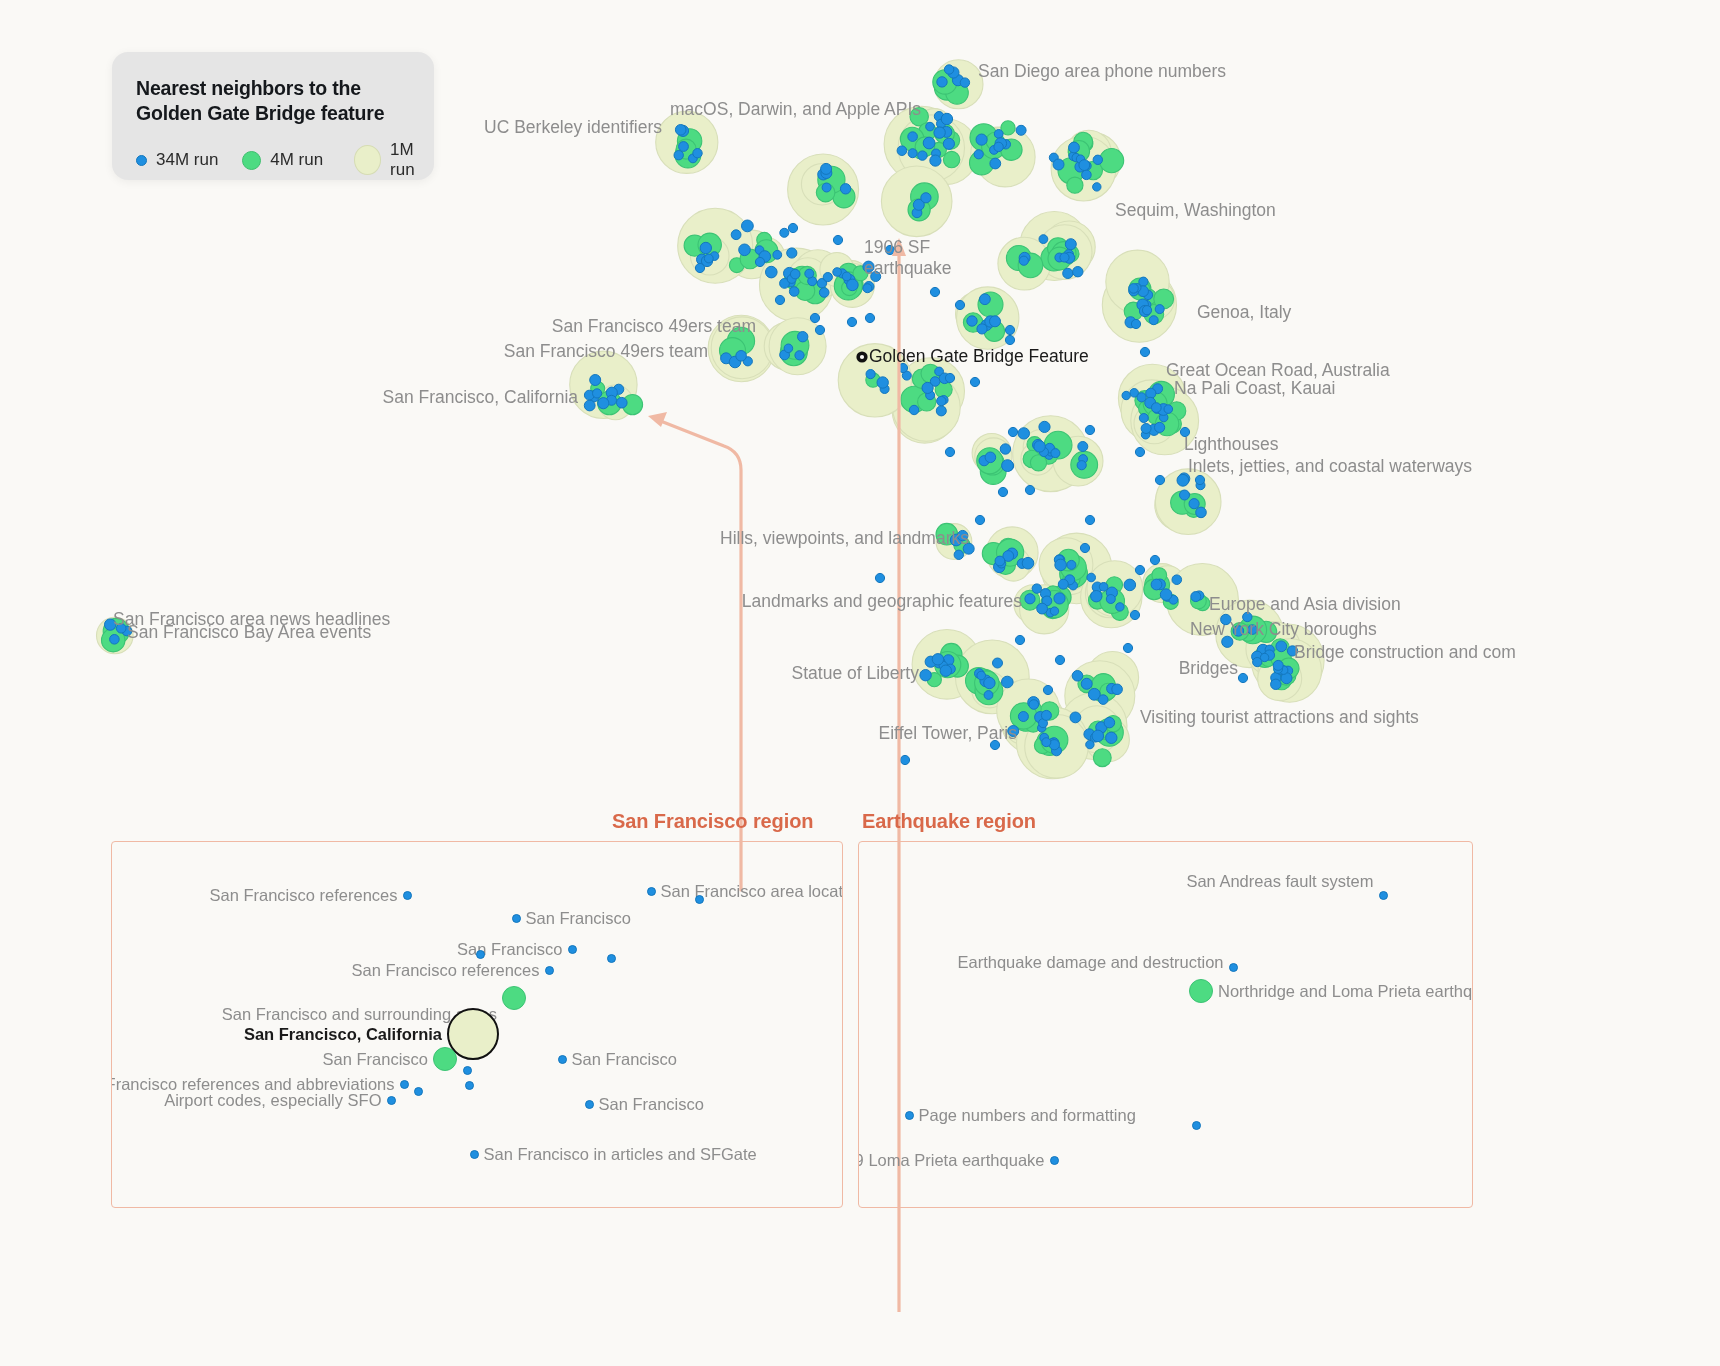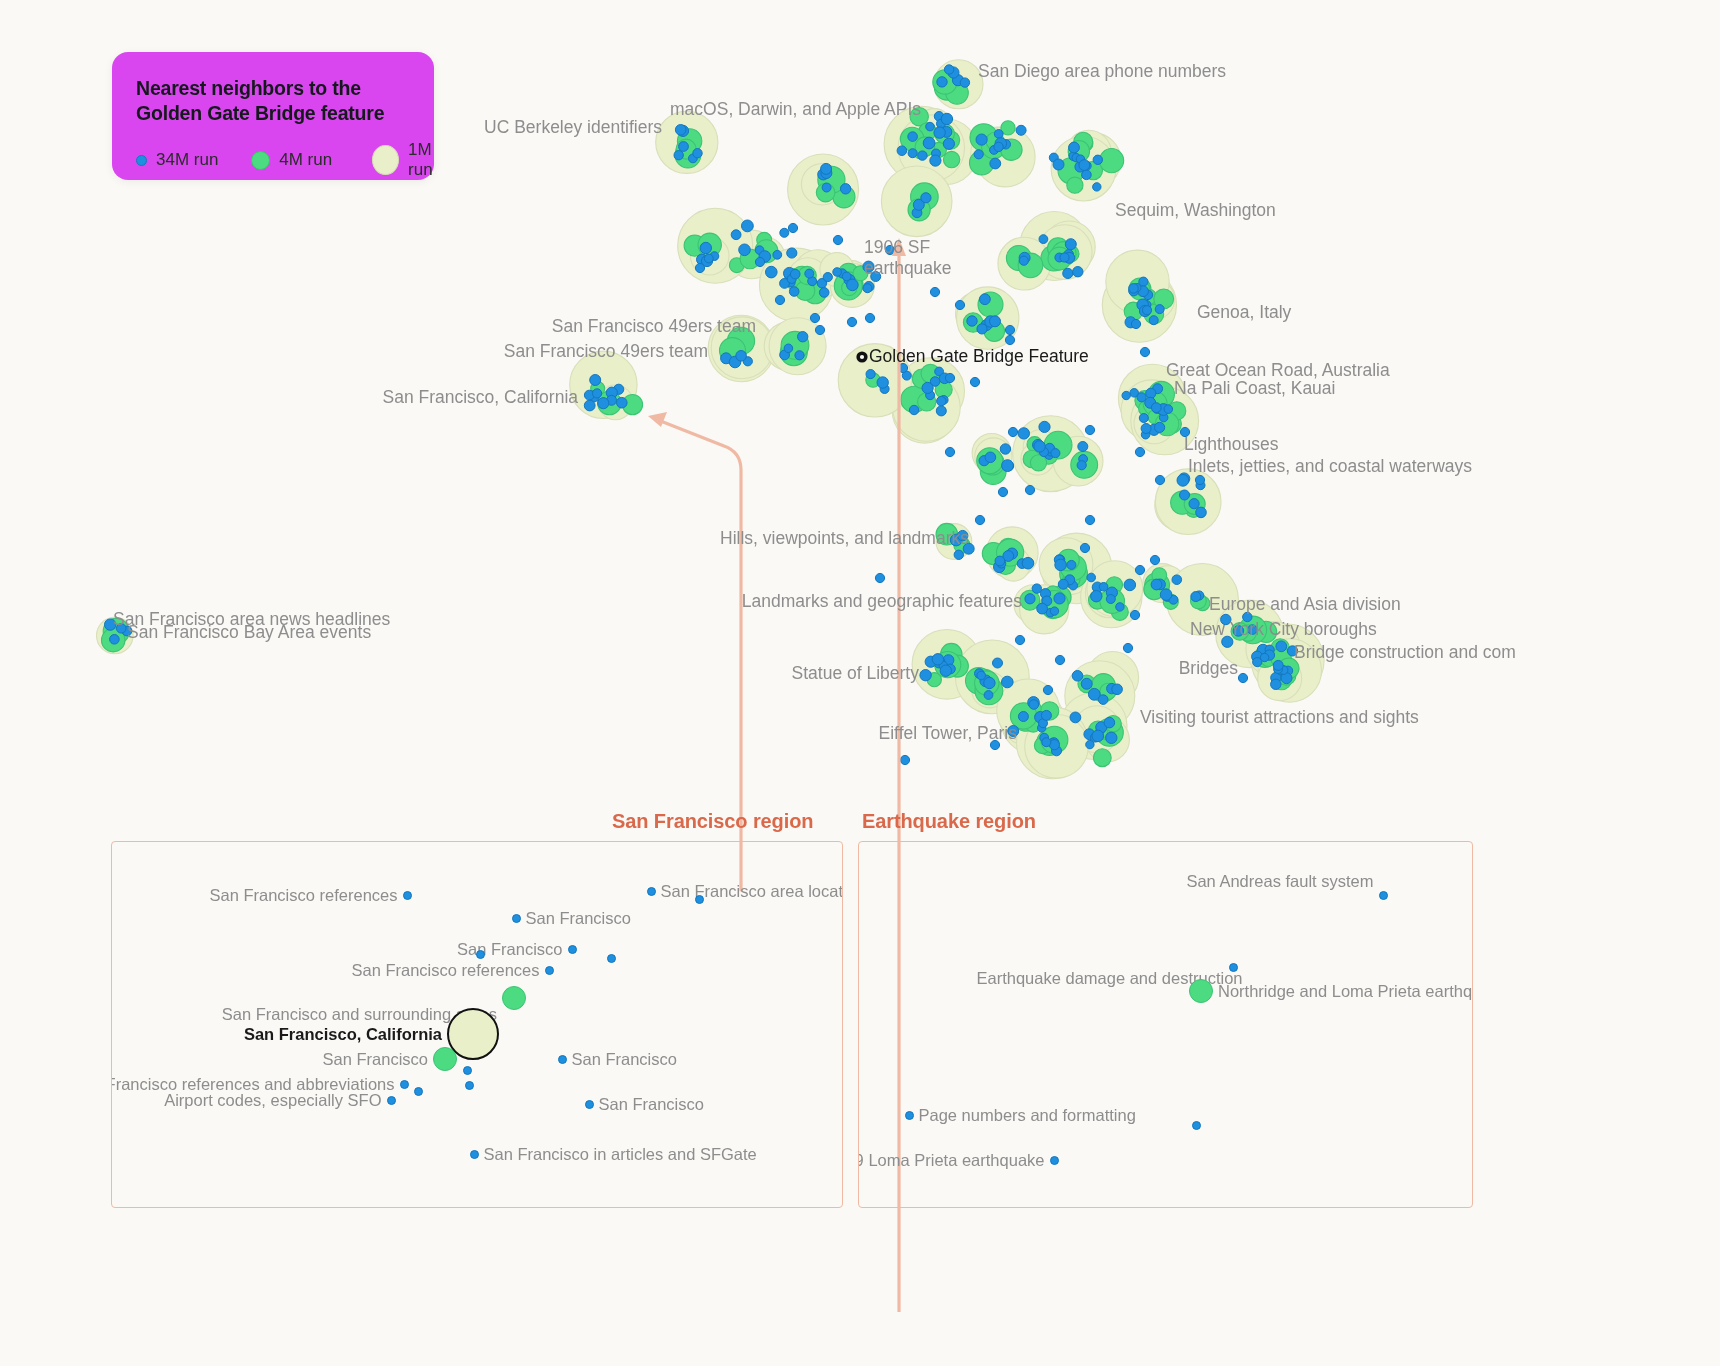--- a/index.html
+++ b/index.html
@@ -21,29 +21,29 @@
   }
   .lbl.r{transform:translate(-100%,-50%);}
   .lbl.l{transform:translate(0,-50%);}
   .lbl.dark{color:#1a1a1a;}
   .lbl.sm{font-size:16.5px;}
 
   
   #legend{
     position:absolute;left:112px;top:52px;
     width:322px;height:128px;
-    background:#d946ef;border-radius:16px;
+    background:#e5e5e5;border-radius:16px;
     box-shadow:0 2px 10px rgba(0,0,0,.06);
   }
   #legend .title{
     position:absolute;left:24px;top:24px;width:290px;
     font-size:19.5px;font-weight:bold;color:#15181c;line-height:1.28;
     letter-spacing:-.2px;
   }
-  #legend .keys{position:absolute;left:24px;top:88px;display:flex;align-items:center;gap:17px;}
+  #legend .keys{position:absolute;left:24px;top:88px;display:flex;align-items:center;gap:8px;}
   #legend .key{display:flex;align-items:center;}
   #legend .key .txt{font-size:17px;color:#2b2b2b;margin-left:9px;}
   .swatch{border-radius:50%;box-sizing:border-box;}
 
   
   .regioncap{
     position:absolute;font-size:20px;font-weight:bold;color:#d9694a;
     letter-spacing:-.1px;white-space:nowrap;
   }
   
@@ -786,21 +786,21 @@
         <div class="pt" style="width: 9px; height: 9px; left: 352.5px; top: 238.5px; background: rgb(31, 143, 224); border: 1px solid rgb(20, 119, 189);"></div>
         <div class="pt" style="width: 9px; height: 9px; left: 301.5px; top: 244.5px; background: rgb(31, 143, 224); border: 1px solid rgb(20, 119, 189);"></div>
       </div>
   </div>
 
   <div class="panel" style="left:858px;top:841px;width:613px;height:365px;">
     <div class="inner" id="eq-panel">
         <div class="pt" style="width: 9px; height: 9px; left: 519.5px; top: 48.5px; background: rgb(31, 143, 224); border: 1px solid rgb(20, 119, 189);"></div>
         <div class="lbl sm r" style="left: 514.5px; top: 39px; text-align: right;">San Andreas fault system</div>
         <div class="pt" style="width: 9px; height: 9px; left: 369.5px; top: 120.5px; background: rgb(31, 143, 224); border: 1px solid rgb(20, 119, 189);"></div>
-        <div class="lbl sm r" style="left: 364.5px; top: 136px; margin-left: 19px;">Earthquake damage and destruction</div>
+        <div class="lbl sm r" style="left: 364.5px; top: 120px;">Earthquake damage and destruction</div>
         <div class="pt" style="width: 24px; height: 24px; left: 330px; top: 137px; background: rgb(77, 219, 130); border: 1.3px solid rgb(60, 195, 116);"></div>
         <div class="lbl sm l" style="left: 359px; top: 149px;">Northridge and Loma Prieta earthquake</div>
         <div class="pt" style="width: 9px; height: 9px; left: 45.5px; top: 268.5px; background: rgb(31, 143, 224); border: 1px solid rgb(20, 119, 189);"></div>
         <div class="lbl sm l" style="left: 59.5px; top: 273px;">Page numbers and formatting</div>
         <div class="pt" style="width: 9px; height: 9px; left: 190.5px; top: 313.5px; background: rgb(31, 143, 224); border: 1px solid rgb(20, 119, 189);"></div>
         <div class="lbl sm r" style="left: 185.5px; top: 318px;">1989 Loma Prieta earthquake</div>
         <div class="pt" style="width: 9px; height: 9px; left: 332.5px; top: 278.5px; background: rgb(31, 143, 224); border: 1px solid rgb(20, 119, 189);"></div>
       </div>
   </div>
 

